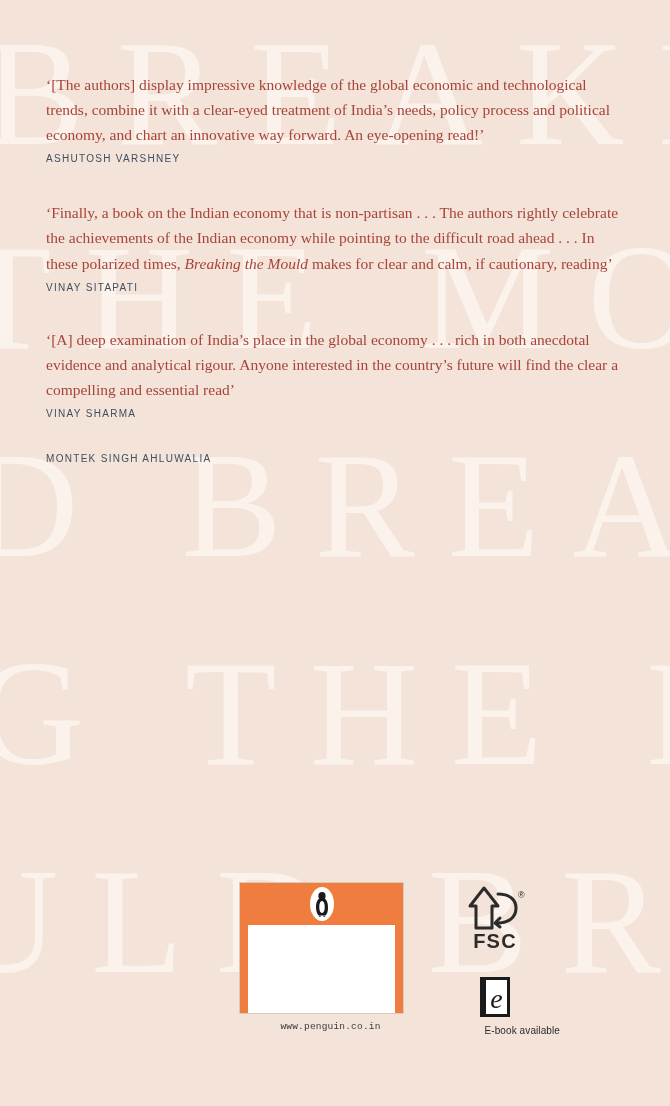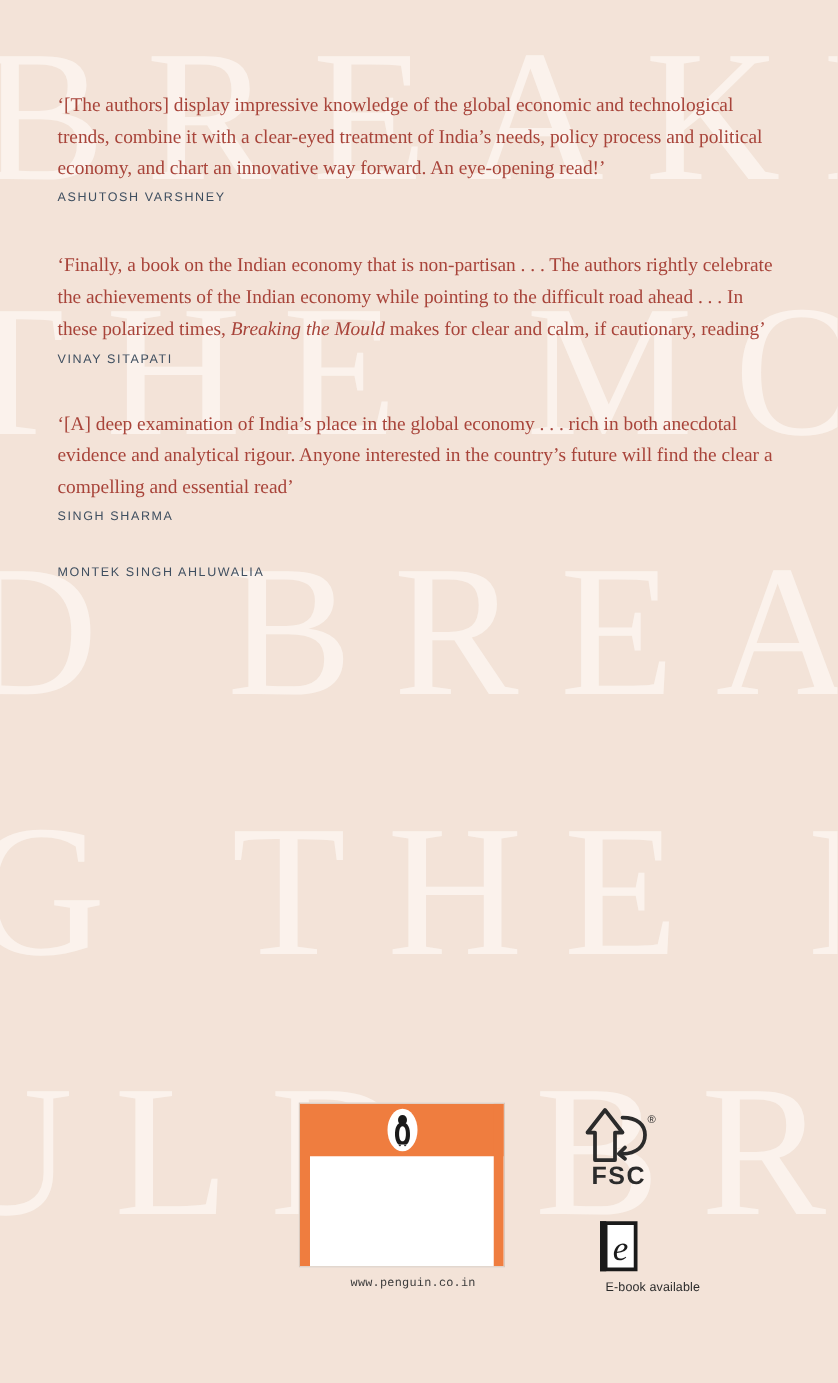--- a/index.html
+++ b/index.html
@@ -199,21 +199,21 @@
     <p class="attrib">ASHUTOSH VARSHNEY</p>
   </div>
 
   <div class="quote-block qb-2">
     <p class="quote-text"><span>‘Finally, a book on the Indian economy that is non-partisan . . . The authors rightly celebrate the achievements of the Indian economy while pointing to the difficult road ahead . . . In these polarized times, </span><span class="ital">Breaking the Mould</span><span> makes for clear and calm, if cautionary, reading’</span></p>
     <p class="attrib">VINAY SITAPATI</p>
   </div>
 
   <div class="quote-block qb-3">
     <p class="quote-text">‘[A] deep examination of India’s place in the global economy . . . rich in both anecdotal evidence and analytical rigour. Anyone interested in the country’s future will find the clear a compelling and essential read’</p>
-    <p class="attrib">SINGH SHARMA</p>
+    <p class="attrib">VINAY SHARMA</p>
   </div>
 
 
   <div class="quote-block qb-5">
     <p class="attrib">MONTEK SINGH AHLUWALIA</p>
   </div>
 
 </div>
 
 <div class="bottom">

